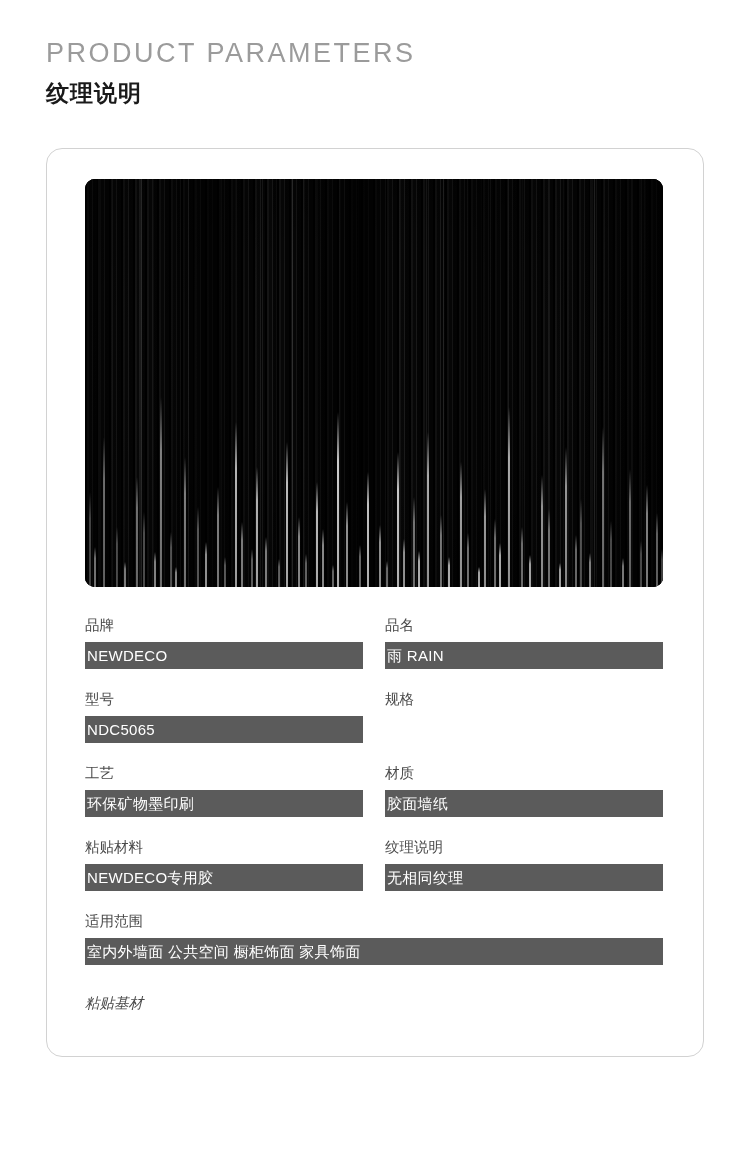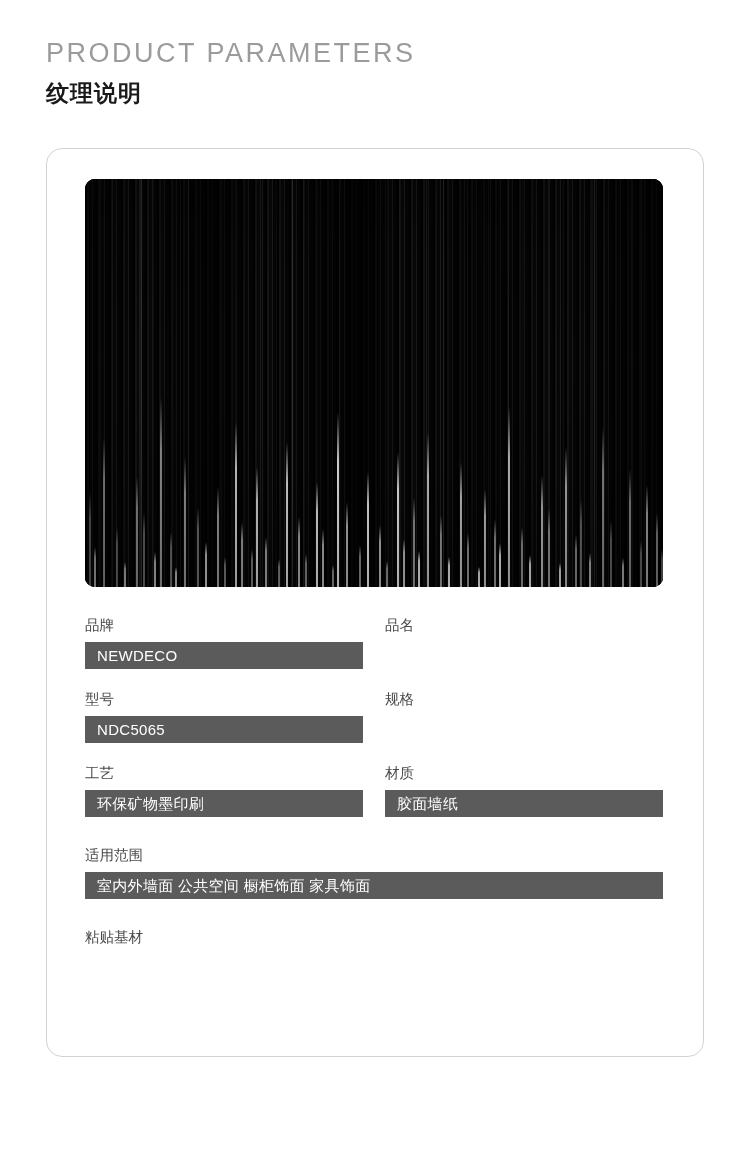--- a/index.html
+++ b/index.html
@@ -148,21 +148,21 @@
     line-height: 20px;
     margin-bottom: 7px;
     white-space: nowrap;
   }
   .spec-value {
     background: #5b5b5b;
     color: #ffffff;
     font-size: 15px;
     line-height: 27px;
     height: 27px;
-    padding: 0 12px;
+    padding: 0 2px;
     box-sizing: border-box;
     letter-spacing: 0.3px;
     white-space: nowrap;
     overflow: hidden;
   }
 </style>
 </head>
 <body>
 
 <div class="page">
@@ -251,20 +251,21 @@
 
       <div class="specs" id="specs-grid">
 
         <div class="spec-row">
           <div class="spec-cell">
             <div class="spec-label">品牌</div>
             <div class="spec-value">NEWDECO</div>
           </div>
           <div class="spec-cell">
             <div class="spec-label">品名</div>
+            <div class="spec-value">雨 RAIN</div>
           </div>
         </div>
 
         <div class="spec-row">
           <div class="spec-cell">
             <div class="spec-label">型号</div>
             <div class="spec-value">NDC5065</div>
           </div>
           <div class="spec-cell">
             <div class="spec-label">规格</div>
@@ -275,29 +276,39 @@
           <div class="spec-cell">
             <div class="spec-label">工艺</div>
             <div class="spec-value">环保矿物墨印刷</div>
           </div>
           <div class="spec-cell">
             <div class="spec-label">材质</div>
             <div class="spec-value">胶面墙纸</div>
           </div>
         </div>
 
-
-        <div class="spec-row" style="margin-top:28px;">
+        <div class="spec-row">
+          <div class="spec-cell">
+            <div class="spec-label">粘贴材料</div>
+            <div class="spec-value">NEWDECO专用胶</div>
+          </div>
+          <div class="spec-cell">
+            <div class="spec-label">纹理说明</div>
+            <div class="spec-value">无相同纹理</div>
+          </div>
+        </div>
+
+        <div class="spec-row" style="margin-top:20px;">
           <div class="spec-cell full">
             <div class="spec-label">适用范围</div>
             <div class="spec-value">室内外墙面 公共空间 橱柜饰面 家具饰面</div>
           </div>
         </div>
 
-        <div class="spec-row" style="margin-top:28px;">
+        <div class="spec-row" style="margin-top:28px;font-style:italic;">
           <div class="spec-cell full">
             <div class="spec-label">粘贴基材</div>
           </div>
         </div>
 
       </div>
     </div>
   </div>
 </div>
 

